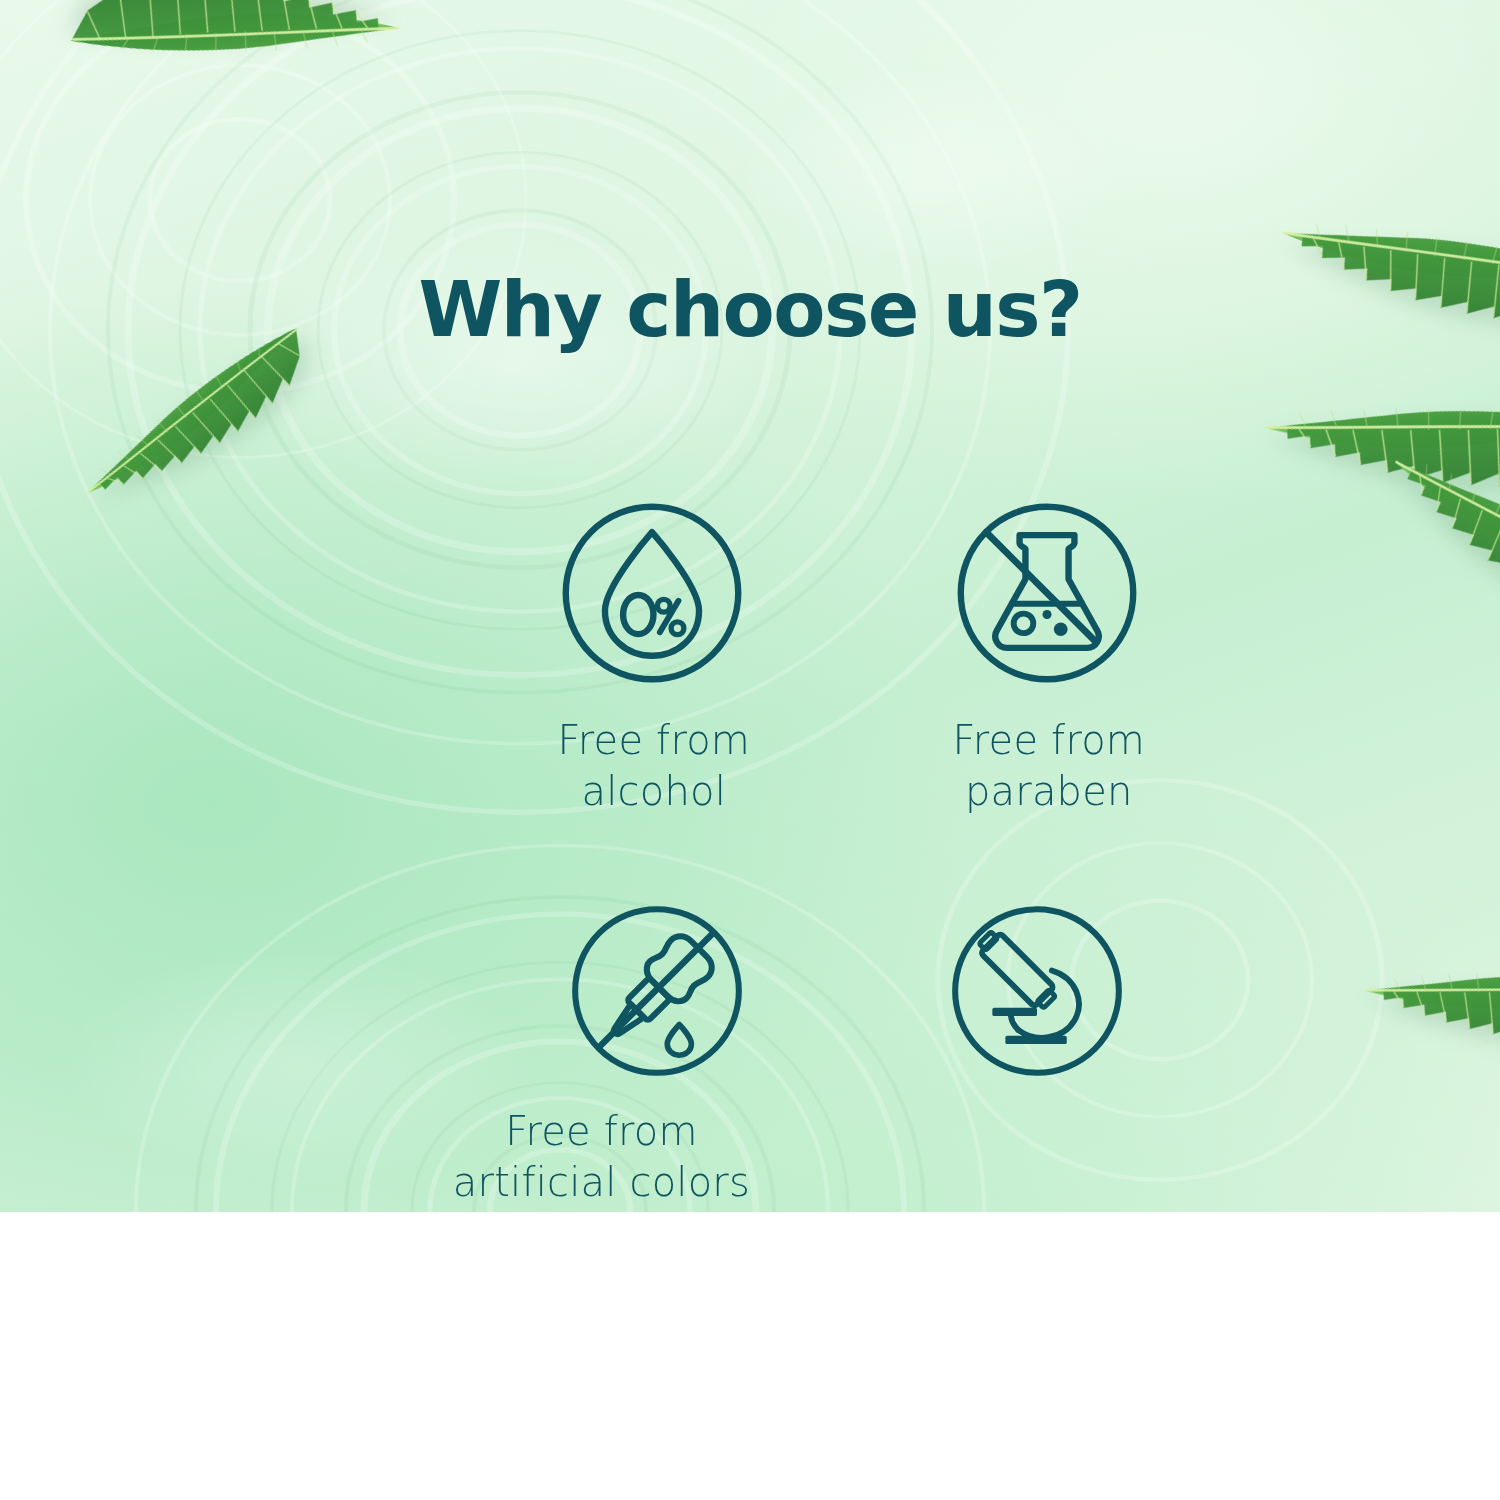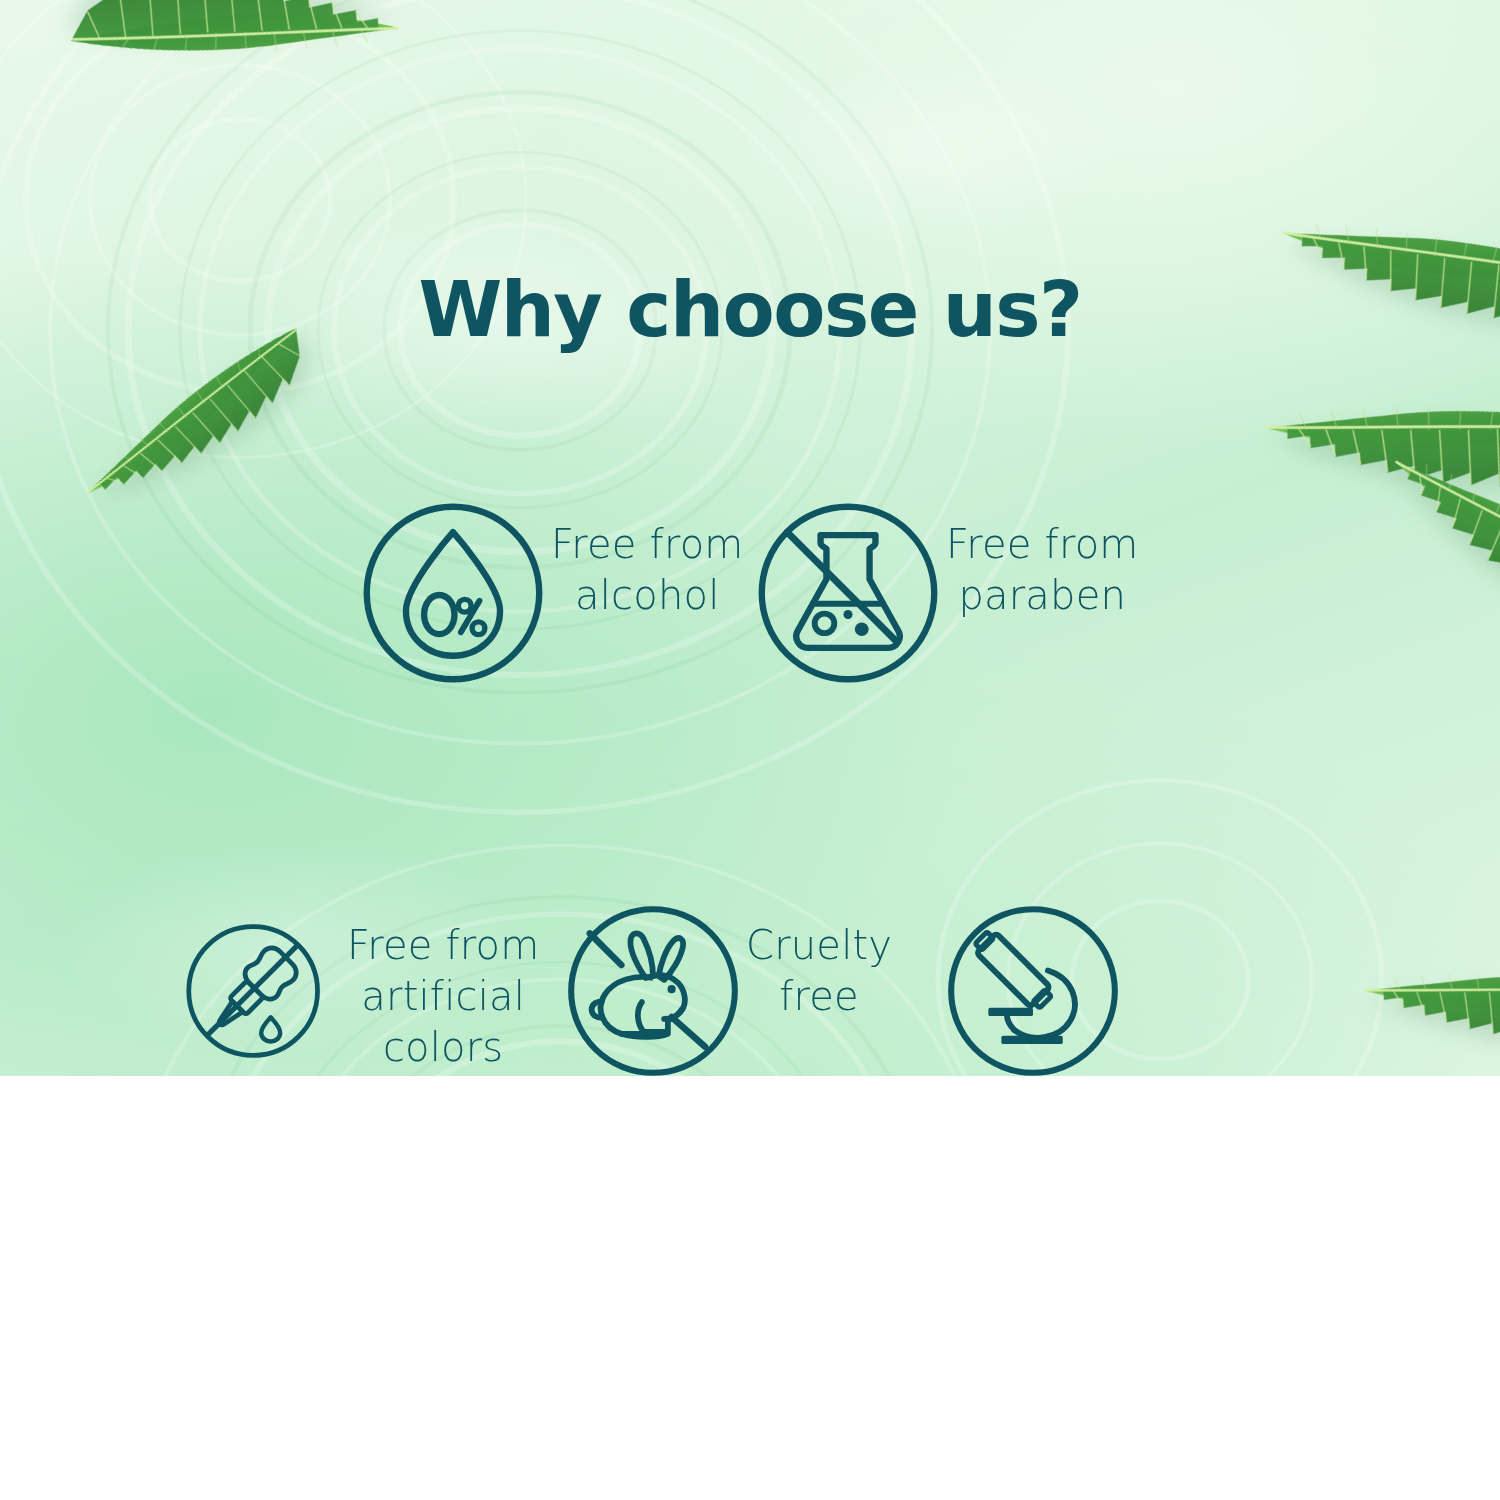--- a/index.html
+++ b/index.html
@@ -7,21 +7,21 @@
     padding: 0;
     background: #ffffff;
   }
   body {
     font-family: "Liberation Sans", sans-serif;
   }
 
   #stage {
     position: relative;
     width: 1500px;
-    height: 1076px;
+    height: 1212px;
     overflow: hidden;
     background: #7dd3fc;
   }
 
   
   .bg-base {
     position: absolute;
     inset: 0;
     background:
       radial-gradient(ellipse 62% 48% at 78% 8%,  #eafaea 0%, rgba(234,250,234,0) 70%),
@@ -85,21 +85,22 @@
   }
   .row-bottom {
     left: 0; right: 0;
     top: 898px;
   }
   .row-top .feature { width: 395px; }
   .row-bottom .feature { width: 380px; }
 
   .feature {
     display: flex;
-    align-items: flex-start;
+    flex-direction: column;
+    align-items: flex-end;
   }
   .feature-icon {
     display: block;
   }
   .feature-label {
     margin-top: 24px;
     text-align: center;
     font-family: "DejaVu Sans", sans-serif;
     font-weight: 300;
     font-size: 40px;
@@ -324,48 +325,20 @@
 
         <path d="M124 136 C124 136 137 150 137 157 C137 164 131 169 124 169
                  C117 169 111 164 111 157 C111 150 124 136 124 136 Z" fill="none" stroke="#0e5461" stroke-width="6" stroke-linejoin="round"></path>
 
         <line x1="40" y1="158" x2="158" y2="40" stroke="#0e5461" stroke-width="7" stroke-linecap="round"></line>
       </svg>
       <div class="feature-label">Free from
 artificial colors</div>
     </div>
 
-    <div class="feature">
-      <svg class="feature-icon" width="186" height="186" viewBox="0 0 200 200">
-        <circle cx="100" cy="100" r="88" fill="none" stroke="#0e5461" stroke-width="6.5"></circle>
-
-        <path d="M92 86 C84 74 74 56 76 44 C78 36 86 36 90 44
-                 C96 56 100 72 100 84 Z" fill="none" stroke="#0e5461" stroke-width="6.2" stroke-linejoin="round"></path>
-        <path d="M106 84 C108 72 114 54 122 46 C128 40 134 44 132 53
-                 C129 66 120 80 112 88 Z" fill="none" stroke="#0e5461" stroke-width="6.2" stroke-linejoin="round"></path>
-
-        <path d="M100 84 C116 80 132 90 134 106 C136 120 126 130 112 130" fill="none" stroke="#0e5461" stroke-width="6.2" stroke-linecap="round"></path>
-
-        <path d="M100 86 C82 82 58 88 48 104 C38 120 46 140 66 146
-                 C84 151 106 150 116 146 L116 132
-                 C120 130 128 126 132 118" fill="none" stroke="#0e5461" stroke-width="6.2" stroke-linejoin="round"></path>
-
-        <path d="M88 112 C82 120 82 134 90 144 L112 144" fill="none" stroke="#0e5461" stroke-width="6.2" stroke-linecap="round"></path>
-        <path d="M66 146 L112 146" fill="none" stroke="#0e5461" stroke-width="6.2" stroke-linecap="round"></path>
-
-        <path d="M48 112 C40 110 34 114 34 120 C34 126 40 130 48 128" fill="none" stroke="#0e5461" stroke-width="6.2" stroke-linejoin="round"></path>
-
-        <circle cx="120" cy="98" r="4.4" fill="#0e5461"></circle>
-
-        <line x1="32" y1="38" x2="66" y2="72" stroke="#0e5461" stroke-width="7" stroke-linecap="round"></line>
-        <line x1="120" y1="128" x2="156" y2="160" stroke="#0e5461" stroke-width="7" stroke-linecap="round"></line>
-      </svg>
-      <div class="feature-label">Cruelty
-free</div>
-    </div>
 
     <div class="feature">
       <svg class="feature-icon" width="186" height="186" viewBox="0 0 200 200">
         <circle cx="100" cy="100" r="88" fill="none" stroke="#0e5461" stroke-width="6.5"></circle>
 
         <g transform="rotate(-45 100 100)">
           <rect x="86" y="28" width="30" height="82" rx="4" fill="none" stroke="#0e5461" stroke-width="6.3"></rect>
           <rect x="92" y="20" width="18" height="10" rx="2" fill="none" stroke="#0e5461" stroke-width="5.4"></rect>
           <rect x="92" y="108" width="18" height="10" rx="2" fill="none" stroke="#0e5461" stroke-width="5.4"></rect>
         </g>

